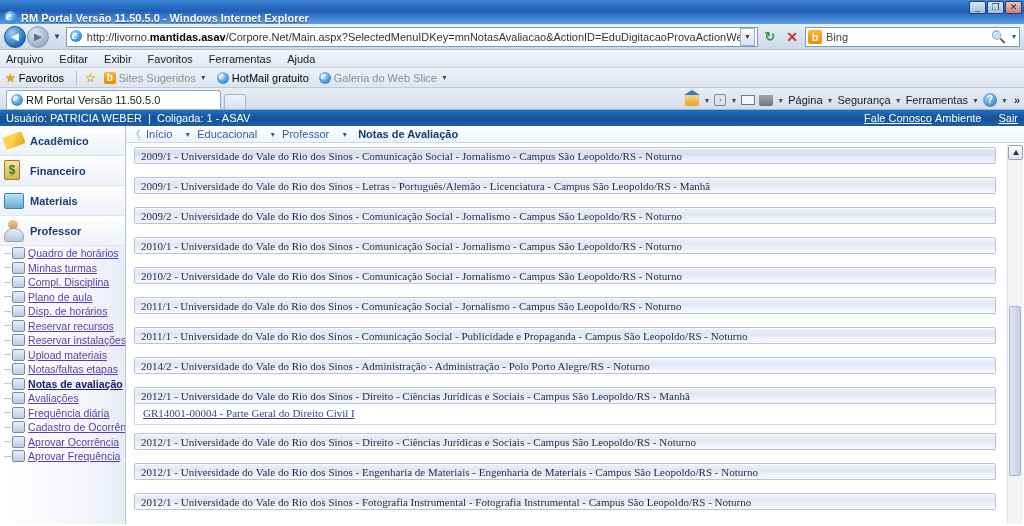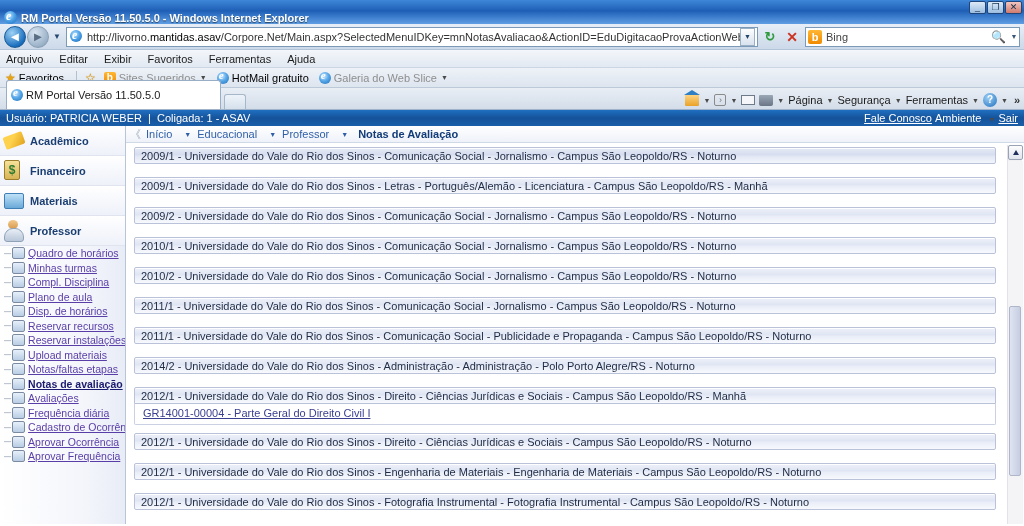--- a/index.html
+++ b/index.html
@@ -81,21 +81,21 @@
     padding: 0 2px;
     min-width: 0;
   }
   .url-ico {
     width:13px;height:13px;margin:0 4px 0 1px;flex:0 0 13px;
   }
   .url-text {
     flex:1 1 auto; white-space:nowrap; overflow:hidden;
     font-size:11px; color:#333;
   }
-  .url-text b { color:#000; font-weight:normal; }
+  .url-text b { color:#000; font-weight:bold; }
   .url-drop {
     width:15px;height:18px;flex:0 0 15px;
     background:linear-gradient(to bottom,#fdfdfd,#d8e2ee);
     border:1px solid #9ab0c6;
     display:flex;align-items:center;justify-content:center;
     font-size:7px;color:#22456d;
   }
   .icon-btn {
     width:20px;height:20px;margin-left:2px;flex:0 0 20px;
     display:flex;align-items:center;justify-content:center;
@@ -159,21 +159,21 @@
   
   .tabstrip {
     height:22px;
     background: linear-gradient(to bottom,#e9eef5,#d3dde9);
     display:flex;align-items:flex-end;
     padding-left:6px;
     border-bottom:1px solid #9fb2c8;
     position:relative;
   }
   .tab {
-    height:29px; min-width:215px;
+    height:19px; min-width:215px;
     background:#ffffff;
     border:1px solid #97aec6; border-bottom:none;
     border-radius:3px 3px 0 0;
     display:flex;align-items:center;
     padding:0 6px 0 4px;
     font-size:11px;color:#1a1a1a;
   }
   .newtab {
     width:22px;height:15px;margin-left:3px;
     background:linear-gradient(to bottom,#eef3f9,#d5e0ec);
@@ -279,21 +279,21 @@
   }
   .crumbbar a { color:#2f5fa8; text-decoration:none; margin-right:12px;}
   .crumbbar .cur { color:#123c7a; font-weight:bold; margin-left:4px;}
   .crumbbar .cc { font-size:7px;color:#2f5fa8;margin-right:6px;}
 
   .listwrap {
     flex:1 1 auto; position:relative; overflow:hidden;
     background:#ffffff;
     padding: 4px 0 0 8px;
   }
-  .rowslot { padding-right: 28px; }
+  .rowslot { padding-right: 28px; font-family: Liberation Serif, serif; }
   .row {
     height:17px; margin-bottom:13px;
     background: linear-gradient(to bottom,#eef1f9 0%, #dfe5f3 45%, #e9edf7 55%, #f7f9fd 100%);
     border:1px solid #b9c2d8;
     border-radius:2px;
     display:flex; align-items:center;
     padding-left:6px;
     font-size:11px; color:#1e2b44;
     white-space:nowrap; overflow:hidden;
     box-shadow: 0 1px 0 rgba(255,255,255,.9) inset;

